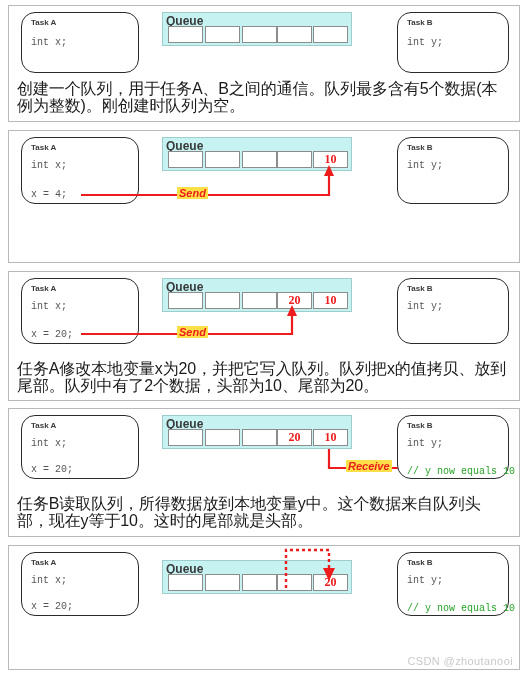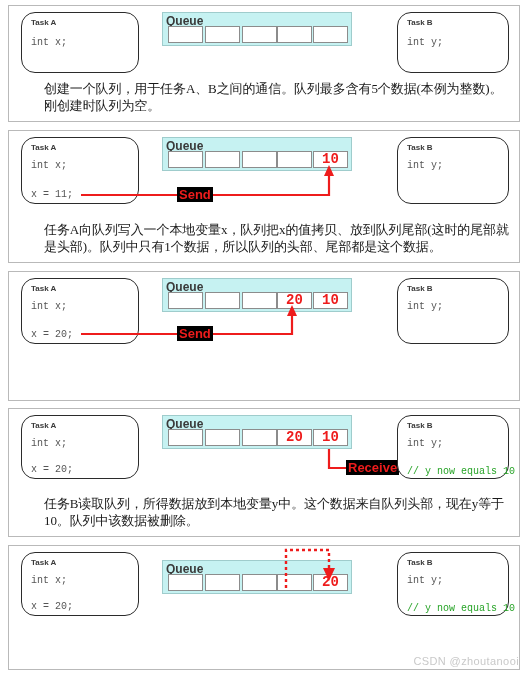--- a/index.html
+++ b/index.html
@@ -84,61 +84,61 @@
     position: absolute;
     box-sizing: border-box;
     background: #ffffff;
     border: 1px solid #8c8c8c;
     top: 13px;
     width: 35px;
     height: 17px;
     text-align: center;
   }
   .slot-val {
-    font-size: 14px;
+    font-size: 12px;
     font-weight: 700;
     color: #ee1c1c;
     line-height: 15px;
     display: block;
-    font-family: Liberation Mono, monospace;
+    font-family: Liberation Serif, serif;
   }
   
   .arrow-svg {
     position: absolute;
     left: 0;
     top: 0;
     pointer-events: none;
     overflow: visible;
   }
   .arrow-label {
     position: absolute;
-    font-size: 13px;
+    font-size: 11px;
     font-weight: 700;
     color: #ee1c1c;
-    background: #000000;
+    background: #fde047;
     padding: 0 2px;
     white-space: nowrap;
+    font-style: italic;
   }
   
   .caption {
     position: absolute;
     left: 0;
     right: 0;
     box-sizing: border-box;
     padding: 2px 8px 4px 8px;
-    font-family: Liberation Serif, serif;
-    font-size: 13px;
+    font-family: Liberation Sans, sans-serif;
+    font-size: 16px;
     line-height: 17px;
     color: #1a1a1a;
     letter-spacing: -0.1px;
-    margin-left: 27px;
   }
   .watermark {
     position: absolute;
-    right: 0;
+    right: 6px;
     bottom: 2px;
     font-size: 11px;
     color: #c9c9c9;
     letter-spacing: 0.4px;
     white-space: nowrap;
     font-family: "Liberation Sans", sans-serif;
   }
 </style>
 </head>
 <body>
@@ -177,21 +177,21 @@
       </div>
     </div>
     <div class="caption" style="top:72px;">创建一个队列，用于任务A、B之间的通信。队列最多含有5个数据(本例为整数)。刚创建时队列为空。</div>
   </div>
 
   <div class="panel" style="top:130px; height:133px;">
     <div class="stage" style="height:88px;">
       <div class="task" style="left:12px; top:6px; width:118px; height:67px;">
         <span class="task-title">Task A</span>
         <span class="code" style="top:22px;">int x;</span>
-        <span class="code" style="top:51px;">x = 11;</span>
+        <span class="code" style="top:51px;">x = 4;</span>
       </div>
 
       <div class="queue" style="left:153px; top:6px; width:190px; height:34px;">
         <span class="queue-label">Queue</span>
         <div class="slot" style="left:5px;">
             <span class="slot-val"></span>
           </div>
         <div class="slot" style="left:42px;">
             <span class="slot-val"></span>
           </div>
@@ -210,21 +210,20 @@
         <polyline points="72,64 320,64 320,43" fill="none" stroke="#ee1c1c" stroke-width="2.2"></polyline>
         <polygon points="320,34 315,45 325,45" fill="#ee1c1c"></polygon>
       </svg>
       <span class="arrow-label" style="left:168px; top:56px;">Send</span>
 
       <div class="task" style="left:388px; top:6px; width:112px; height:67px;">
         <span class="task-title">Task B</span>
         <span class="code" style="top:22px;">int y;</span>
       </div>
     </div>
-    <div class="caption" style="top:88px;">任务A向队列写入一个本地变量x，队列把x的值拷贝、放到队列尾部(这时的尾部就是头部)。队列中只有1个数据，所以队列的头部、尾部都是这个数据。</div>
   </div>
 
   <div class="panel" style="top:271px; height:130px;">
     <div class="stage" style="height:86px;">
       <div class="task" style="left:12px; top:6px; width:118px; height:66px;">
         <span class="task-title">Task A</span>
         <span class="code" style="top:22px;">int x;</span>
         <span class="code" style="top:50px;">x = 20;</span>
       </div>
 
@@ -251,20 +250,21 @@
         <polyline points="72,62 283,62 283,42" fill="none" stroke="#ee1c1c" stroke-width="2.2"></polyline>
         <polygon points="283,33 278,44 288,44" fill="#ee1c1c"></polygon>
       </svg>
       <span class="arrow-label" style="left:168px; top:54px;">Send</span>
 
       <div class="task" style="left:388px; top:6px; width:112px; height:66px;">
         <span class="task-title">Task B</span>
         <span class="code" style="top:22px;">int y;</span>
       </div>
     </div>
+    <div class="caption" style="top:86px;">任务A修改本地变量x为20，并把它写入队列。队列把x的值拷贝、放到尾部。队列中有了2个数据，头部为10、尾部为20。</div>
   </div>
 
   <div class="panel" style="top:408px; height:129px;">
     <div class="stage" style="height:84px;">
       <div class="task" style="left:12px; top:6px; width:118px; height:64px;">
         <span class="task-title">Task A</span>
         <span class="code" style="top:22px;">int x;</span>
         <span class="code" style="top:48px;">x = 20;</span>
       </div>
 
@@ -292,21 +292,21 @@
         <polygon points="420,38 415,50 425,50" fill="#ee1c1c"></polygon>
       </svg>
       <span class="arrow-label" style="left:337px; top:51px;">Receive</span>
 
       <div class="task" style="left:388px; top:6px; width:112px; height:64px;">
         <span class="task-title">Task B</span>
         <span class="code" style="top:22px;">int y;</span>
         <span class="code green" style="top:50px;">// y now equals 10</span>
       </div>
     </div>
-    <div class="caption" style="top:84px;">任务B读取队列，所得数据放到本地变量y中。这个数据来自队列头部，现在y等于10。队列中该数据被删除。</div>
+    <div class="caption" style="top:84px;">任务B读取队列，所得数据放到本地变量y中。这个数据来自队列头部，现在y等于10。这时的尾部就是头部。</div>
   </div>
 
   <div class="panel" style="top:545px; height:125px;">
     <div class="stage" style="height:83px;">
       <div class="task" style="left:12px; top:6px; width:118px; height:64px;">
         <span class="task-title">Task A</span>
         <span class="code" style="top:22px;">int x;</span>
         <span class="code" style="top:48px;">x = 20;</span>
       </div>
 

